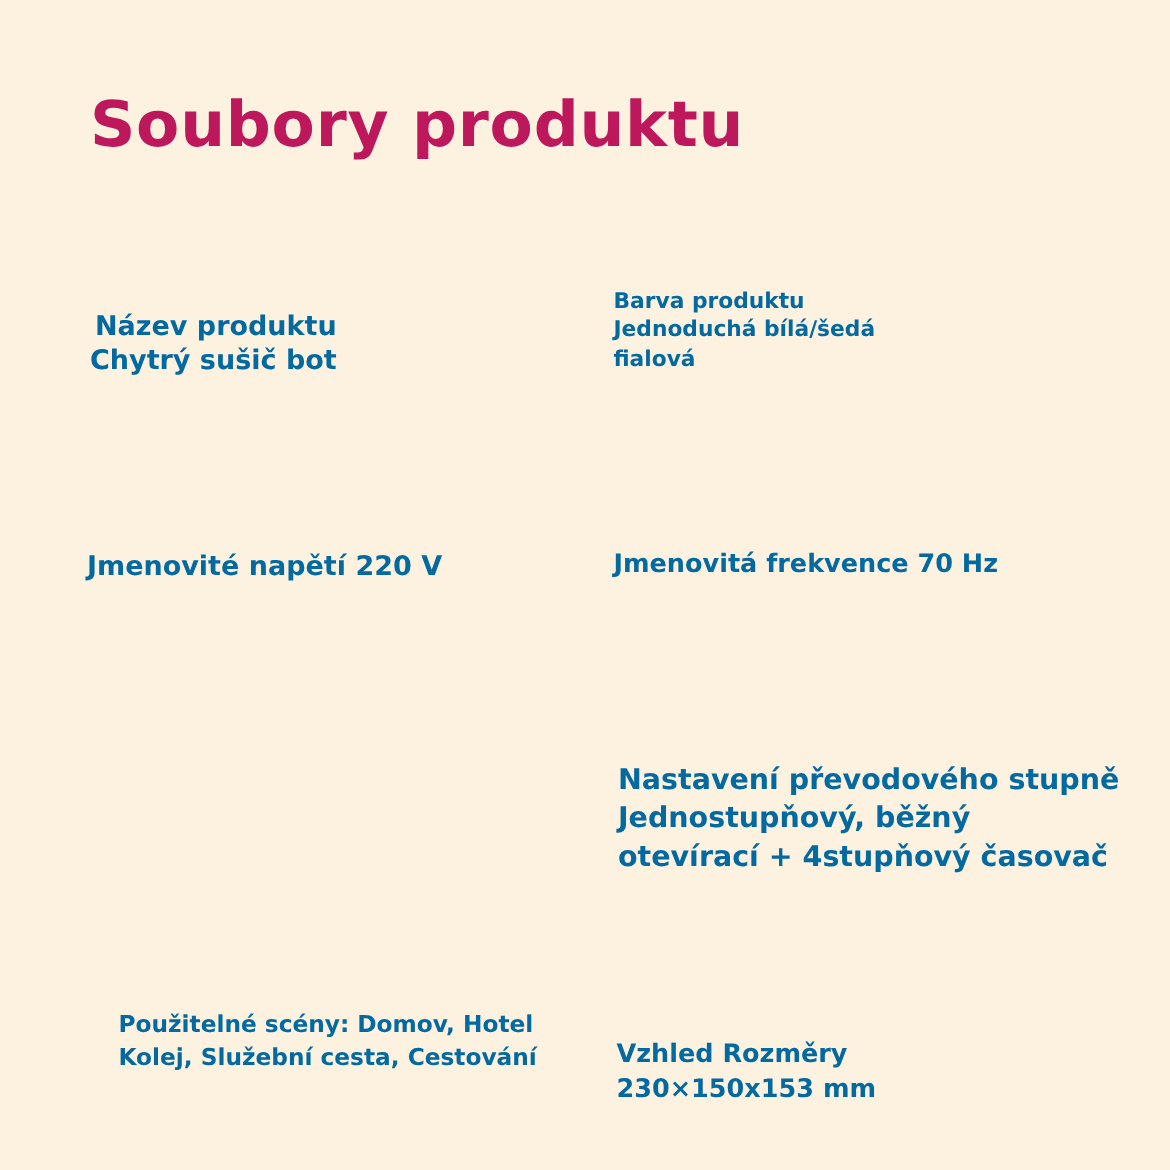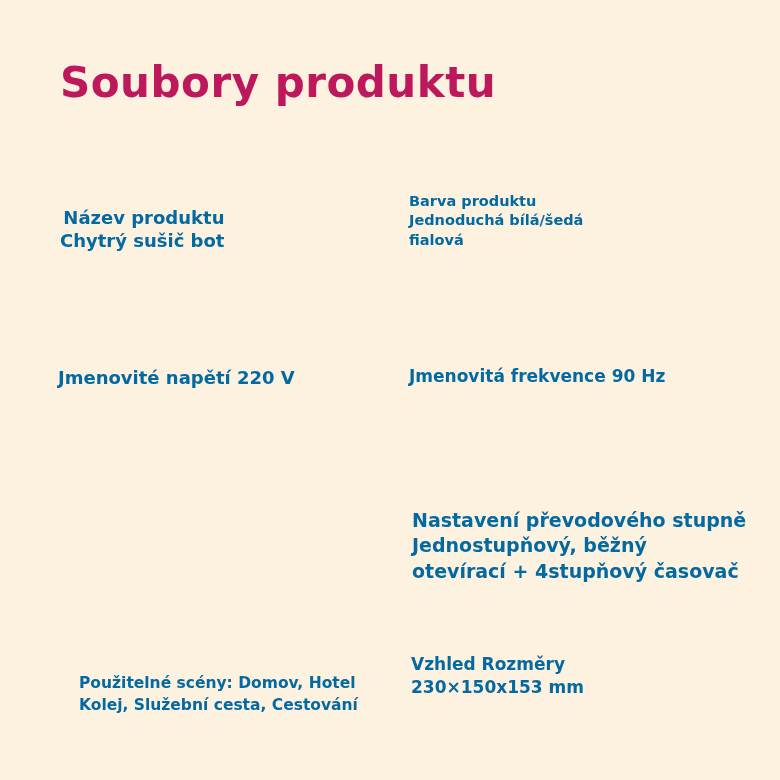--- a/index.html
+++ b/index.html
@@ -75,42 +75,42 @@
   
   .r4c1 {
     left: 60px;
     top: 672px;
     font-size: 15.5px;
     line-height: 1.42;
     margin-left: 19px;
   }
   .r4c2 {
     left: 411px;
-    top: 653px;
+    top: 692px;
     font-size: 17px;
     line-height: 1.36;
   }
 </style>
 </head>
 <body>
 
 <div class="page">
 
   <div class="title">Soubory produktu</div>
 
   <div class="spec-block r1c1">Název produktu
 Chytrý sušič bot</div>
 
   <div class="spec-block r1c2">Barva produktu
 Jednoduchá bílá/šedá
 fialová</div>
 
   <div class="spec-block r2c1">Jmenovité napětí 220 V</div>
 
-  <div class="spec-block r2c2">Jmenovitá frekvence 90 Hz</div>
+  <div class="spec-block r2c2">Jmenovitá frekvence 70 Hz</div>
 
 
   <div class="spec-block r3c2">Nastavení převodového stupně
 Jednostupňový, běžný
 otevírací + 4stupňový časovač</div>
 
   <div class="spec-block r4c1">Použitelné scény: Domov, Hotel
 Kolej, Služební cesta, Cestování</div>
 
   <div class="spec-block r4c2">Vzhled Rozměry

